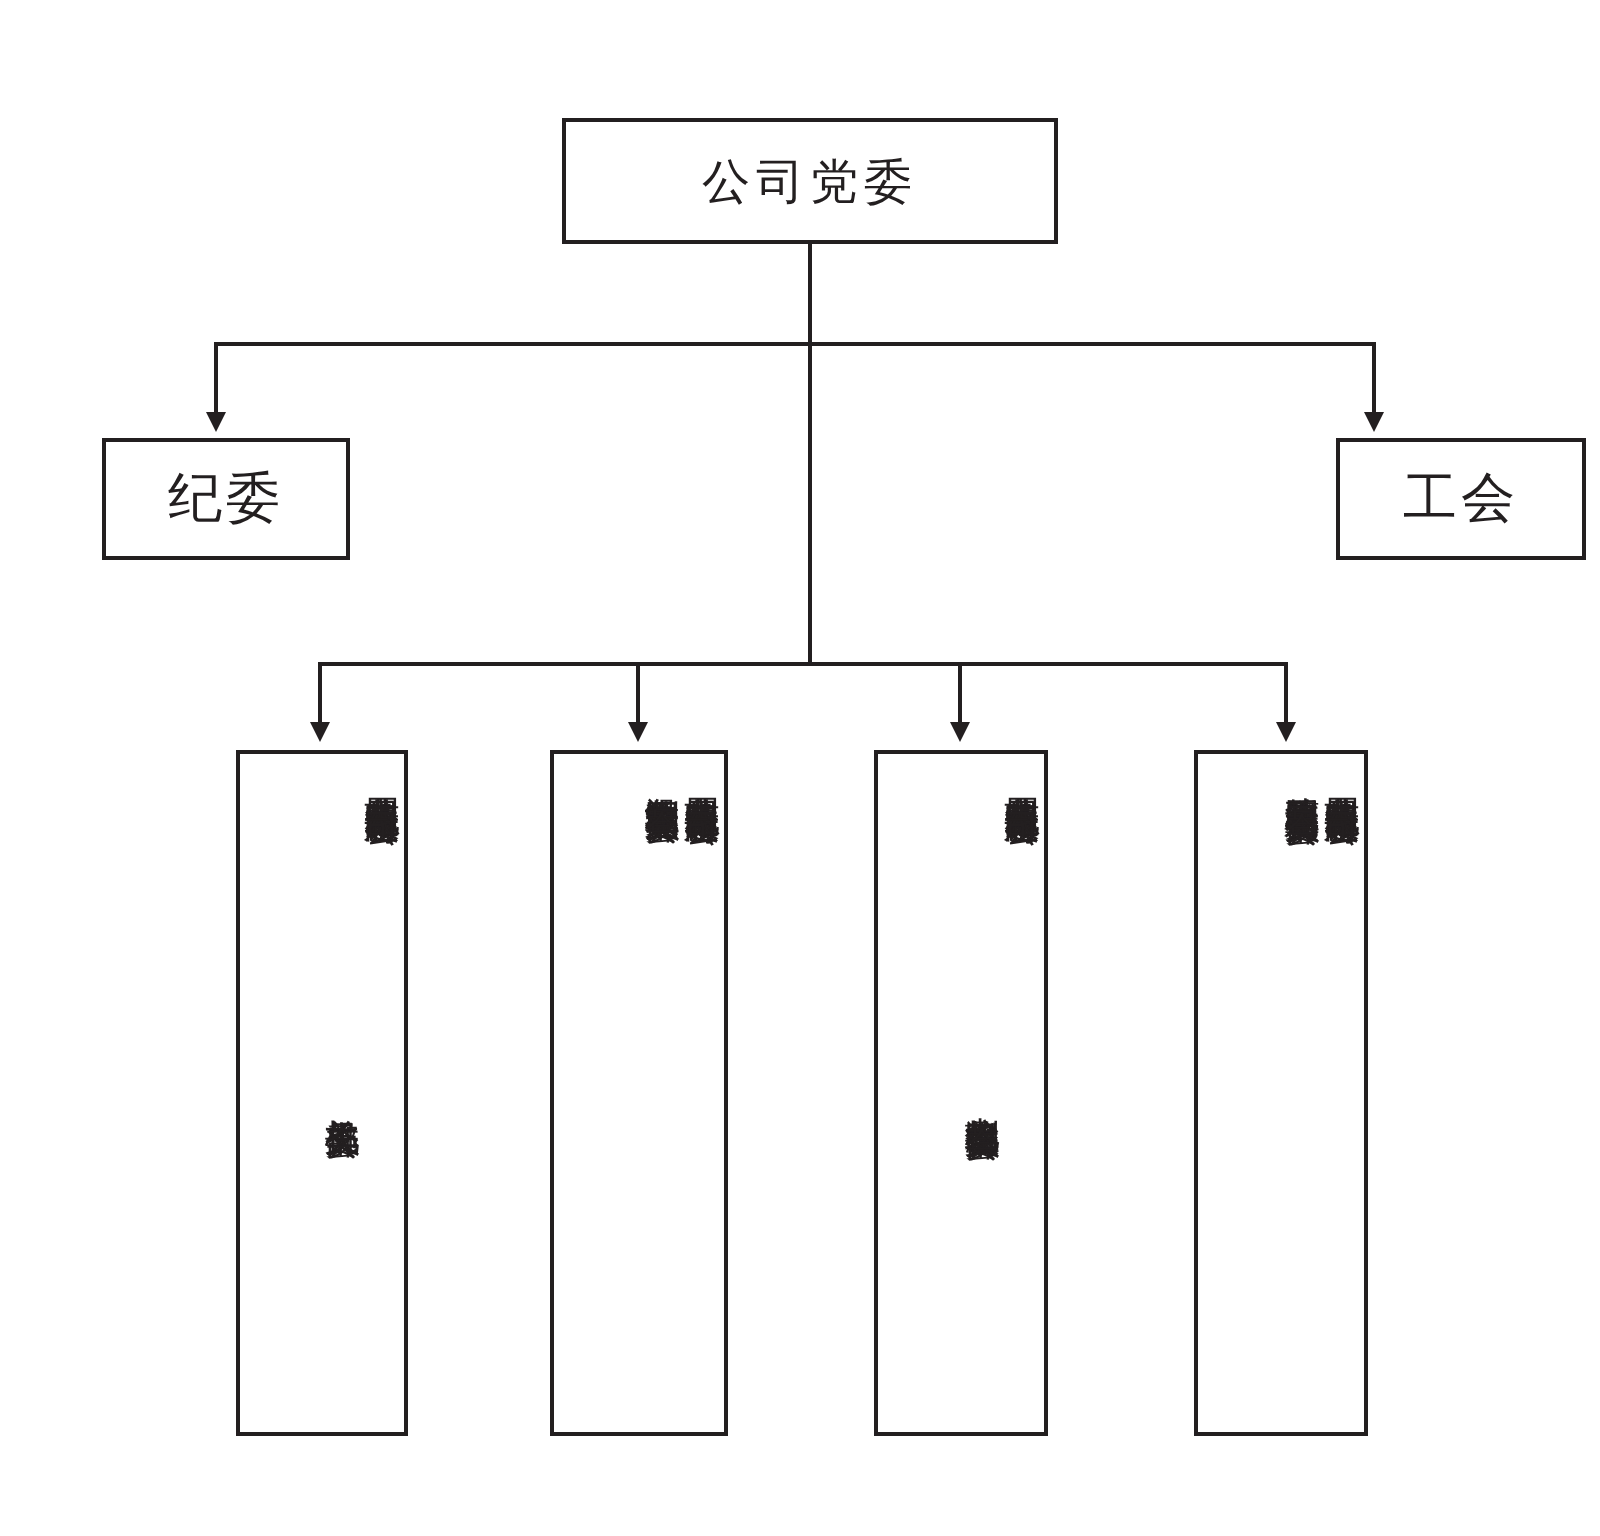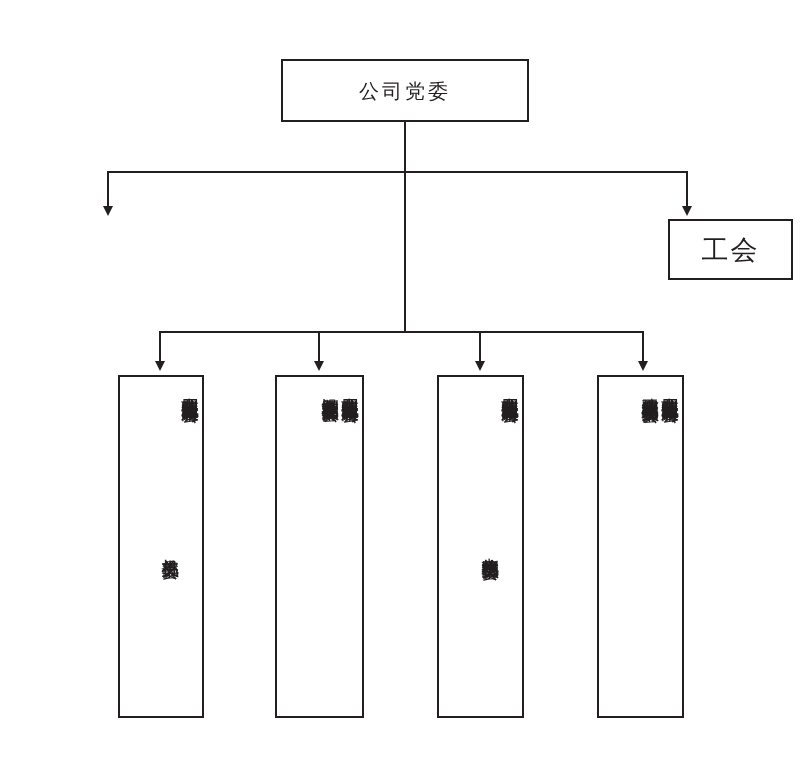--- a/index.html
+++ b/index.html
@@ -54,21 +54,21 @@
   }
 
   .node-label-h {
     font-size: 27px;
     letter-spacing: 2px;
     line-height: 1;
     white-space: nowrap;
     color: #231f20;
   }
   .node-box.level-1 .node-label-h {
-    font-size: 20px;
+    font-size: 24px;
     letter-spacing: 3px;
   }
 
   
   .branch-box {
     position: absolute;
     box-sizing: border-box;
     border: 2px solid #231f20;
     background: #ffffff;
     top: 375px;
@@ -133,20 +133,23 @@
   <div class="line vline" style="left:404px; top:122px; height:51px;"></div>
 
   <div class="line hline" style="left:107px; top:171px; width:581px;"></div>
 
   <div class="line vline" style="left:107px; top:171px; height:38px;"></div>
   <div class="arrow-head" style="left:103px; top:206px;"></div>
 
   <div class="line vline" style="left:686px; top:171px; height:38px;"></div>
   <div class="arrow-head" style="left:682px; top:206px;"></div>
 
+  <div class="node-box level-2-left">
+    <span class="node-label-h">纪委</span>
+  </div>
 
   <div class="node-box level-2-right">
     <span class="node-label-h">工会</span>
   </div>
 
   <div class="line vline" style="left:404px; top:173px; height:160px;"></div>
 
   <div class="line hline" style="left:159px; top:331px; width:485px;"></div>
 
   <div class="line vline" style="left:159px; top:331px; height:33px;"></div>

